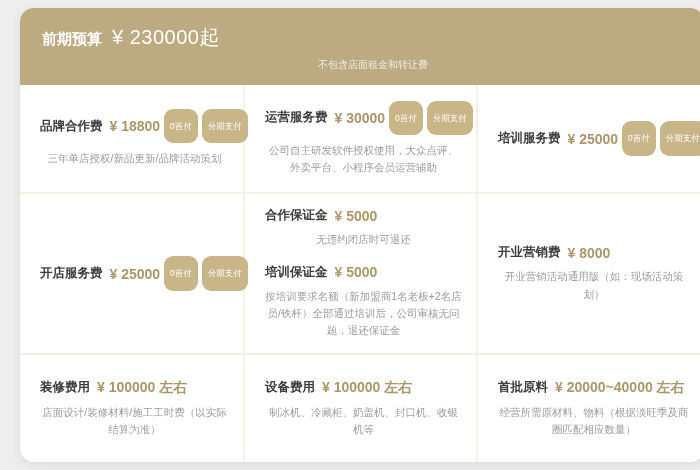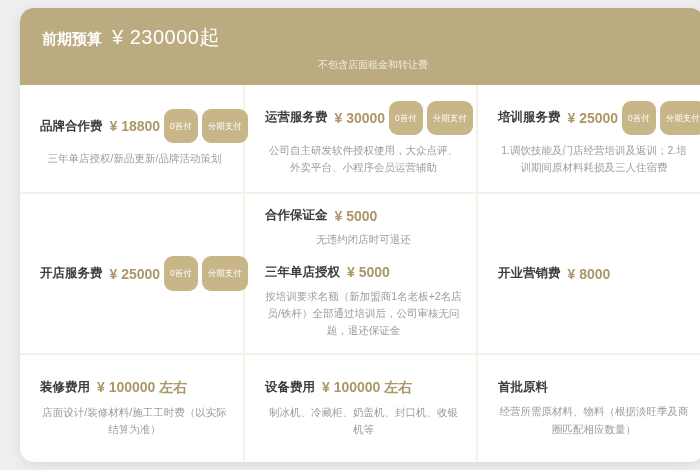--- a/index.html
+++ b/index.html
@@ -92,21 +92,20 @@
     </div>
 
     <div class="cell c3 r1">
       <div class="item">
         <div class="line">
           <span class="t">培训服务费</span>
           <span class="p">¥ 25000</span>
           <span class="badge">0首付</span>
           <span class="badge">分期支付</span>
         </div>
-        <div class="d">1.调饮技能及门店经营培训及返训；2.培训期间原材料耗损及三人住宿费</div>
       </div>
     </div>
 
     <div class="cell c1 r2">
       <div class="item">
         <div class="line">
           <span class="t">开店服务费</span>
           <span class="p">¥ 25000</span>
           <span class="badge">0首付</span>
           <span class="badge">分期支付</span>
@@ -117,33 +116,34 @@
     <div class="cell c2 r2 multi">
       <div class="item">
         <div class="line">
           <span class="t">合作保证金</span>
           <span class="p">¥ 5000</span>
         </div>
         <div class="d">无违约闭店时可退还</div>
       </div>
       <div class="item">
         <div class="line">
-          <span class="t">三年单店授权</span>
+          <span class="t">培训保证金</span>
           <span class="p">¥ 5000</span>
         </div>
         <div class="d">按培训要求名额（新加盟商1名老板+2名店员/铁杆）全部通过培训后，公司审核无问题，退还保证金</div>
       </div>
     </div>
 
     <div class="cell c3 r2">
       <div class="item">
         <div class="line">
           <span class="t">开业营销费</span>
           <span class="p">¥ 8000</span>
         </div>
+        <div class="d">开业营销活动通用版（如：现场活动策划）</div>
       </div>
     </div>
 
     <div class="cell c1 r3">
       <div class="item">
         <div class="line">
           <span class="t">装修费用</span>
           <span class="p">¥ 100000 左右</span>
         </div>
         <div class="d">店面设计/装修材料/施工工时费（以实际结算为准）</div>
@@ -157,19 +157,20 @@
           <span class="p">¥ 100000 左右</span>
         </div>
         <div class="d">制冰机、冷藏柜、奶盖机、封口机、收银机等</div>
       </div>
     </div>
 
     <div class="cell c3 r3">
       <div class="item">
         <div class="line">
           <span class="t">首批原料</span>
+          <span class="p">¥ 20000~40000 左右</span>
         </div>
         <div class="d">经营所需原材料、物料（根据淡旺季及商圈匹配相应数量）</div>
       </div>
     </div>
 
   </div>
 </div>
 
 </body></html>

